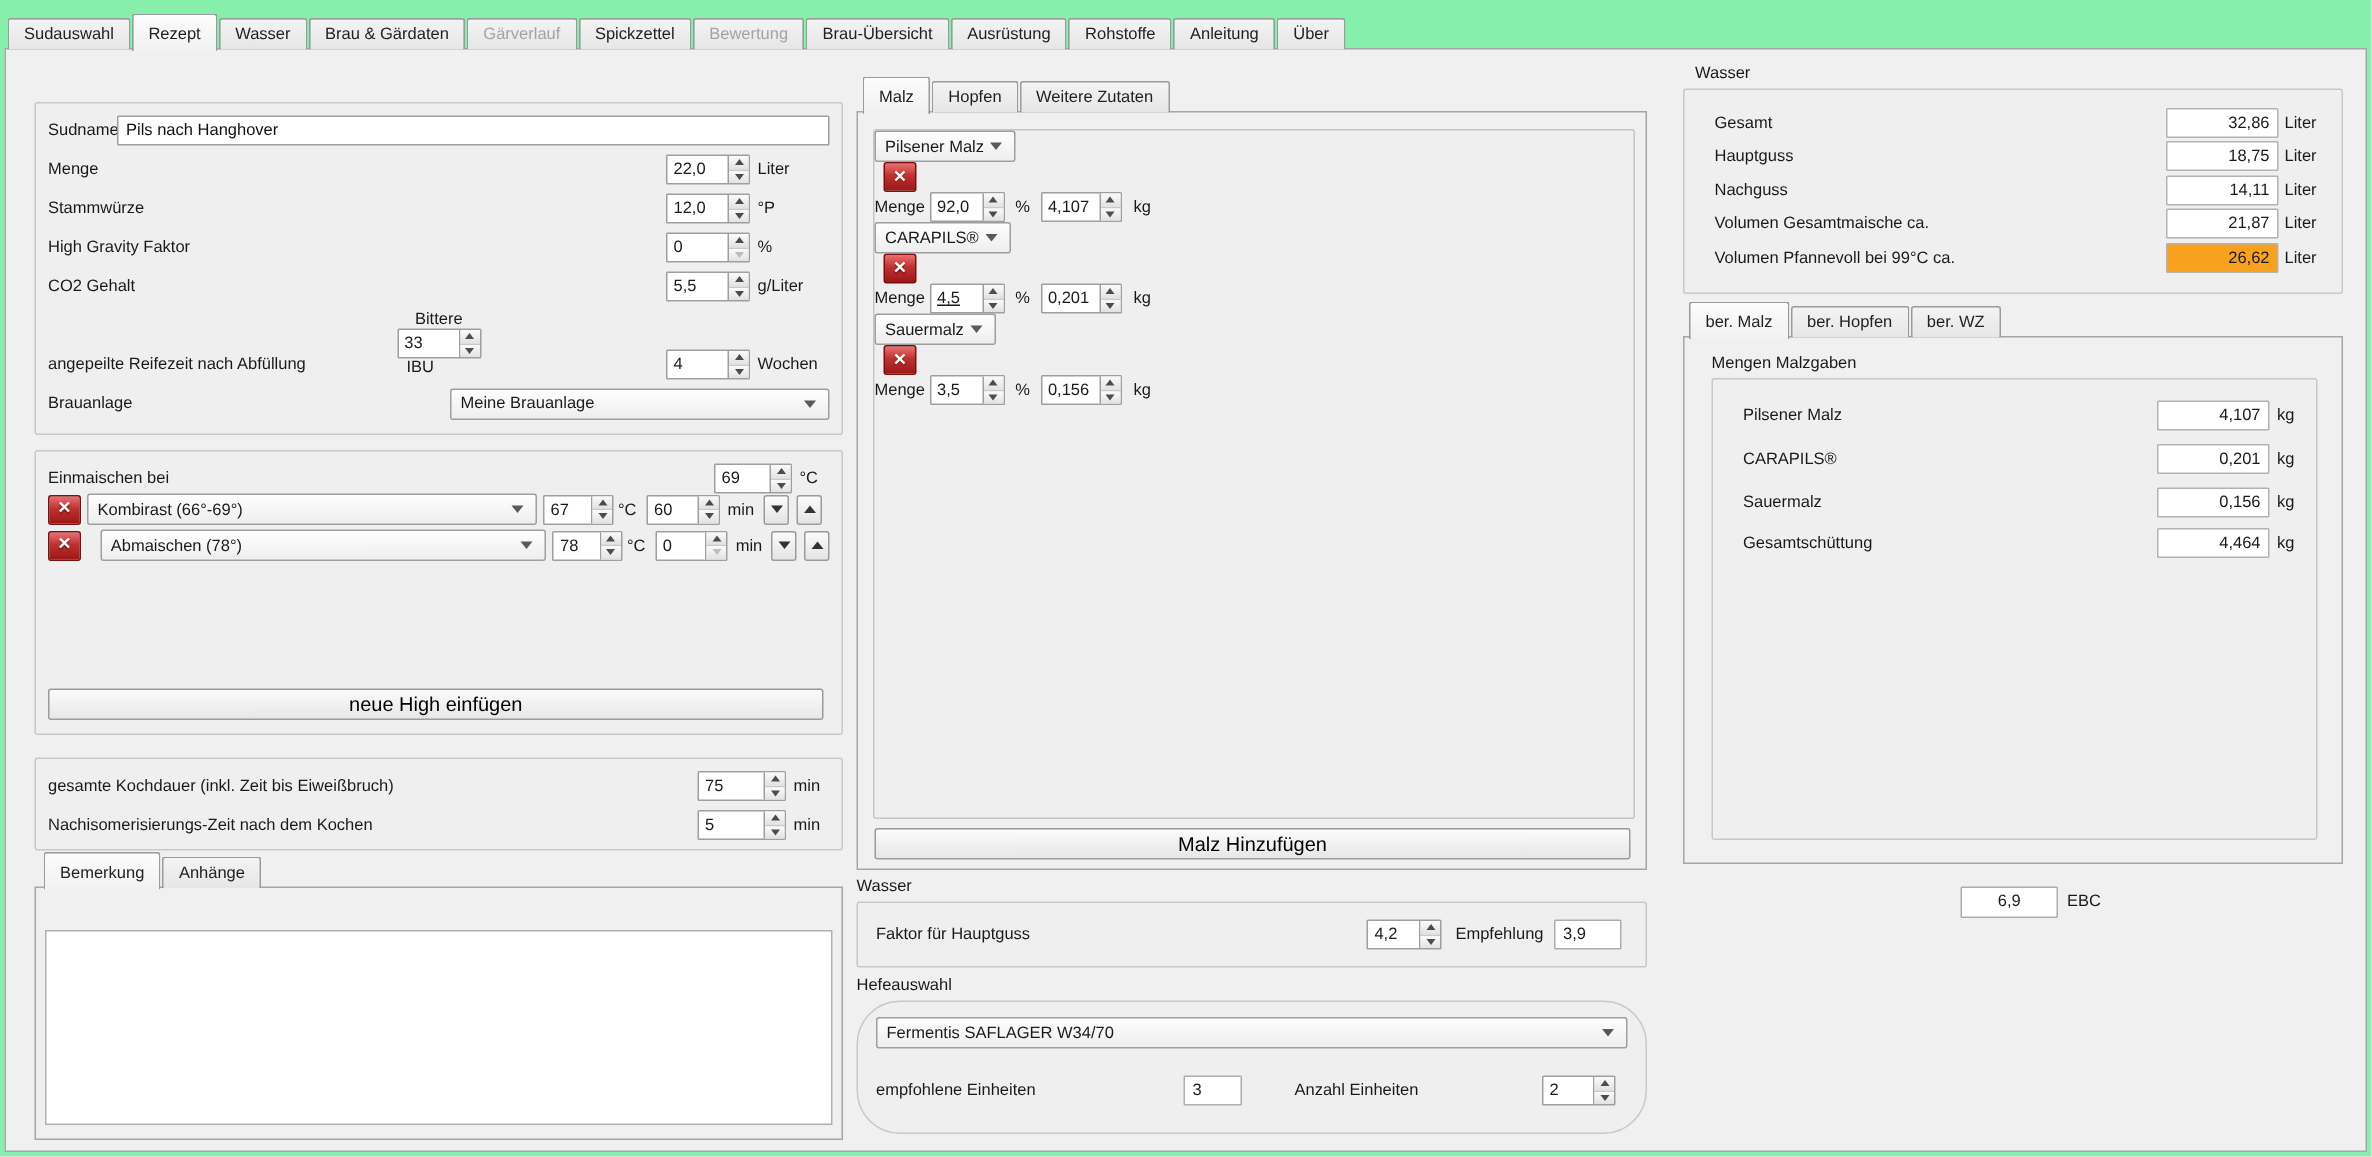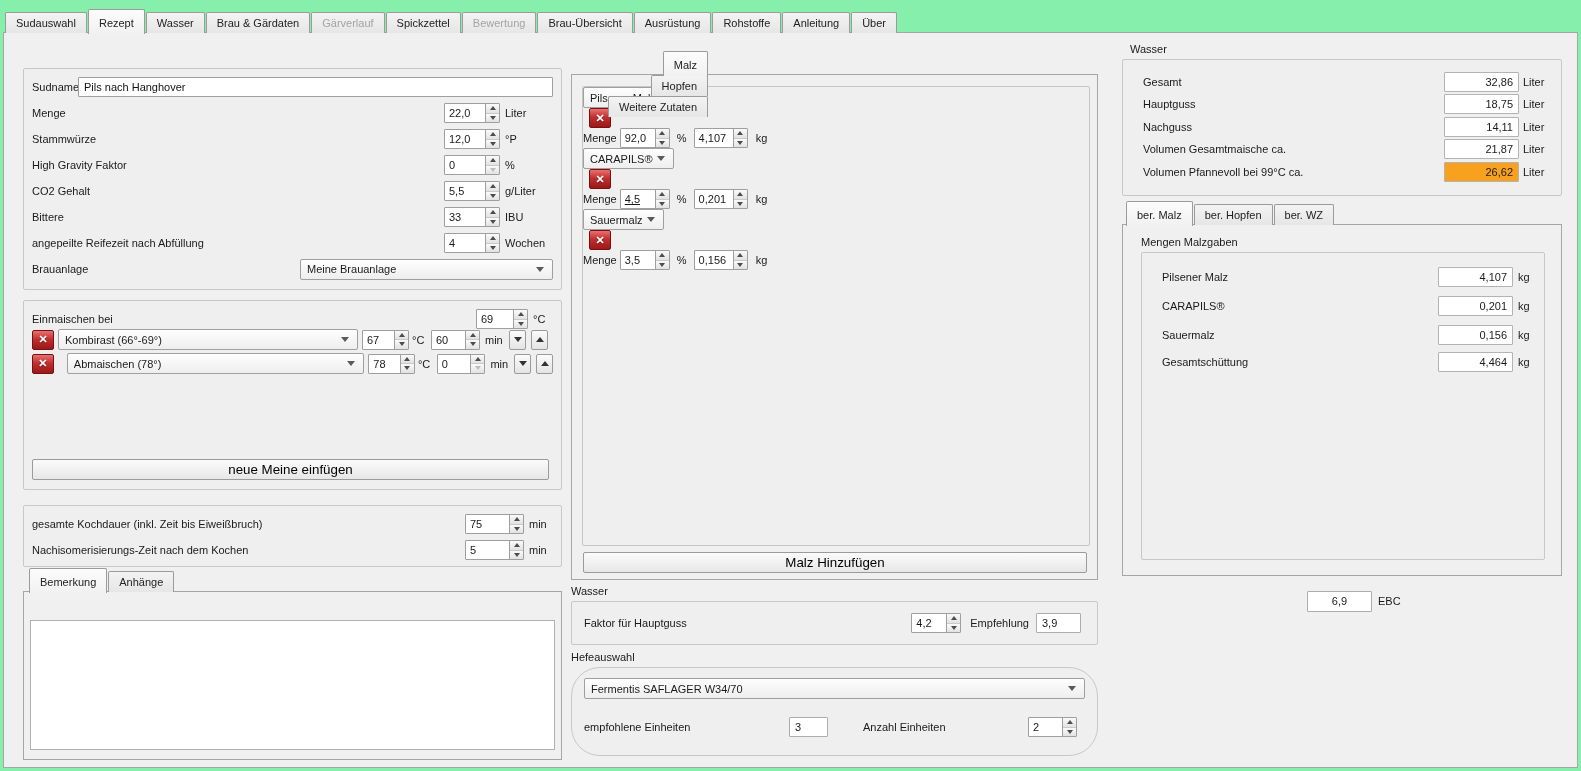--- a/index.html
+++ b/index.html
@@ -184,21 +184,21 @@
             <i class="up">
               <span class="sa-up"></span>
             </i>
             <i>
               <span class="sa-dn"></span>
             </i>
           </span>
       </span>
       <span class="unit" style="width:48px;">g/Liter</span>
     </div>
-    <div class="row" style="margin-bottom:6px;">
+    <div class="row" style="margin-bottom:6px;flex-direction:column;">
       <span class="lbl">Bittere</span>
       <span class="info"></span>
       <span class="spacer"></span>
       <span class="spin" style="width:56px;">
         <span class="spin-val">33</span>
         <span class="spin-btns">
             <i class="up">
               <span class="sa-up"></span>
             </i>
             <i>
@@ -318,21 +318,21 @@
           </span>
       </span>
       <span class="unit" style="width:22px;">min</span>
       <span class="mvbtn" style="margin-left:2px;">
           <span class="mv-dn"></span>
         </span>
       <span class="mvbtn" style="margin-left:5px;">
           <span class="mv-up"></span>
         </span>
     </div>
-    <button class="btn" style="position:absolute; left:8px; right:12px; top:158px; width:auto;">neue Meine einfügen</button>
+    <button class="btn" style="position:absolute; left:8px; right:12px; top:158px; width:auto;">neue High einfügen</button>
   </div>
 
   <div class="gbox" style="left:23px; top:505px; width:539px; height:62px; padding:8px;">
     <div class="row" style="margin-bottom:6px;">
       <span class="lbl">gesamte Kochdauer (inkl. Zeit bis Eiweißbruch)</span>
       <span class="spacer"></span>
       <span class="spin" style="width:59px;">
         <span class="spin-val">75</span>
         <span class="spin-btns">
             <i class="up">
@@ -364,21 +364,21 @@
   </div>
 
   <div class="tabs" style="left:29px; top:569px; height:23px;">
     <div class="tab active">Bemerkung</div>
     <div class="tab">Anhänge</div>
   </div>
   <div class="pane" style="left:23px; top:591px; width:539px; height:169px; z-index:2;">
     <textarea style="position: absolute; inset: 28px 6px 9px; width: calc(100% - 12px); height: calc(100% - 37px); background: rgb(255, 255, 255); border: 1px solid rgb(176, 176, 176); resize: none; outline: none; font: 11px &quot;Liberation Sans&quot;, sans-serif;"></textarea>
   </div>
 
-  <div class="tabs" style="left:608px; top:51px; height:24px;flex-direction:column;">
+  <div class="tabs" style="left:575px; top:51px; height:24px;">
     <div class="tab active">Malz</div>
     <div class="tab">Hopfen</div>
     <div class="tab">Weitere Zutaten</div>
   </div>
   <div class="pane" style="left:571px; top:74px; width:527px; height:506px; z-index:2;">
     <div style="position:absolute; left:10px; top:11px; width:508px; height:460px; border:1px solid #c6c6c6; border-radius:2px; background:#efefef;">
 
       <div class="malt-card" style="top:4px;">
         <div class="malt-top">
           <span class="combo" style="flex:1;">

